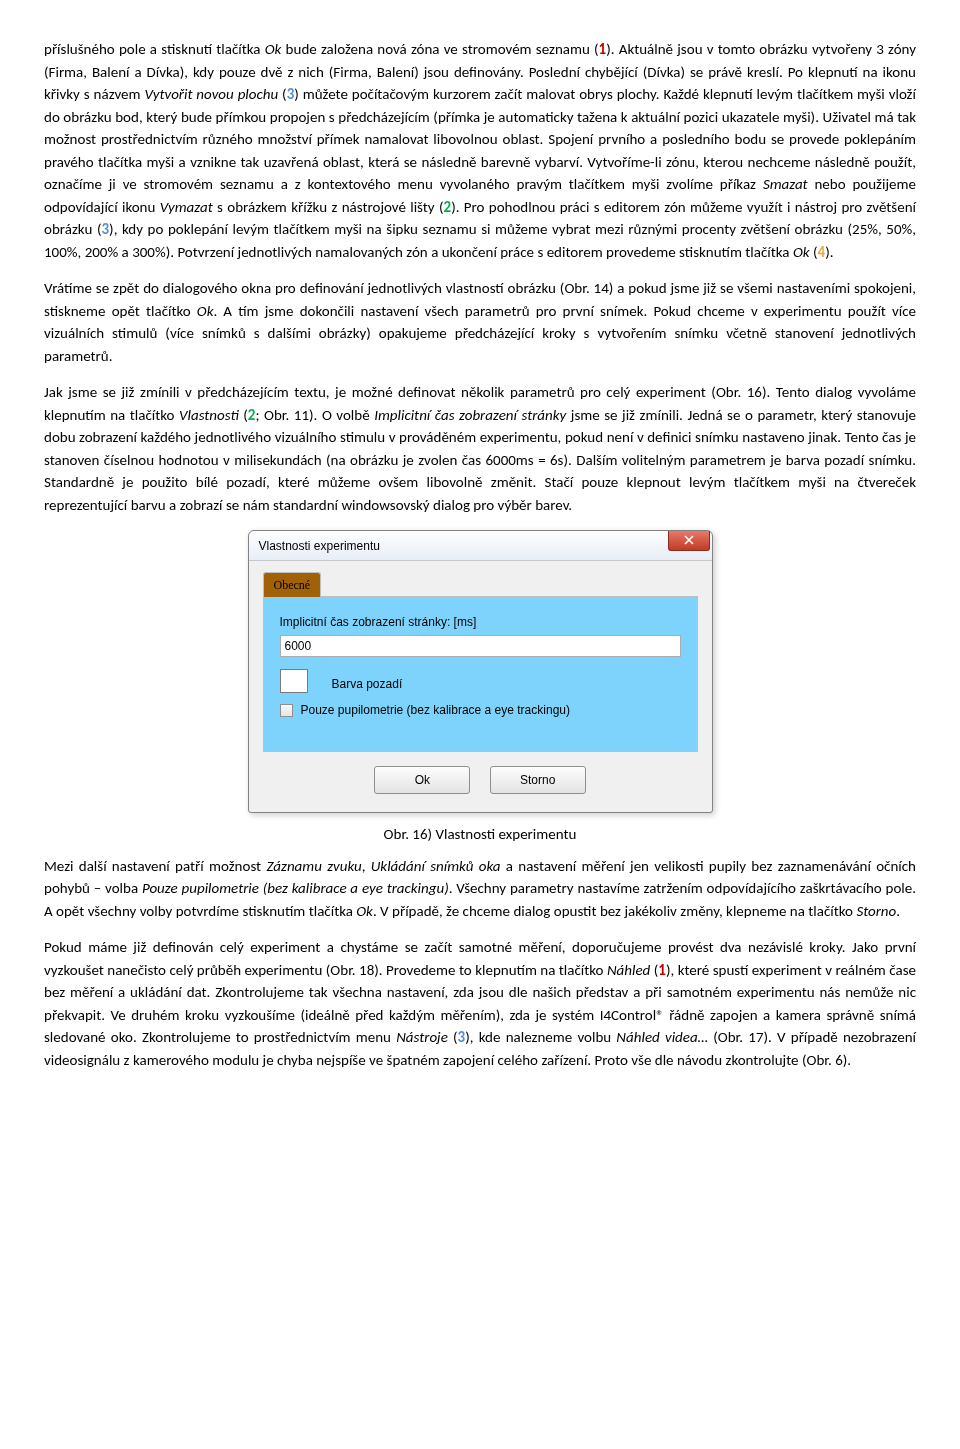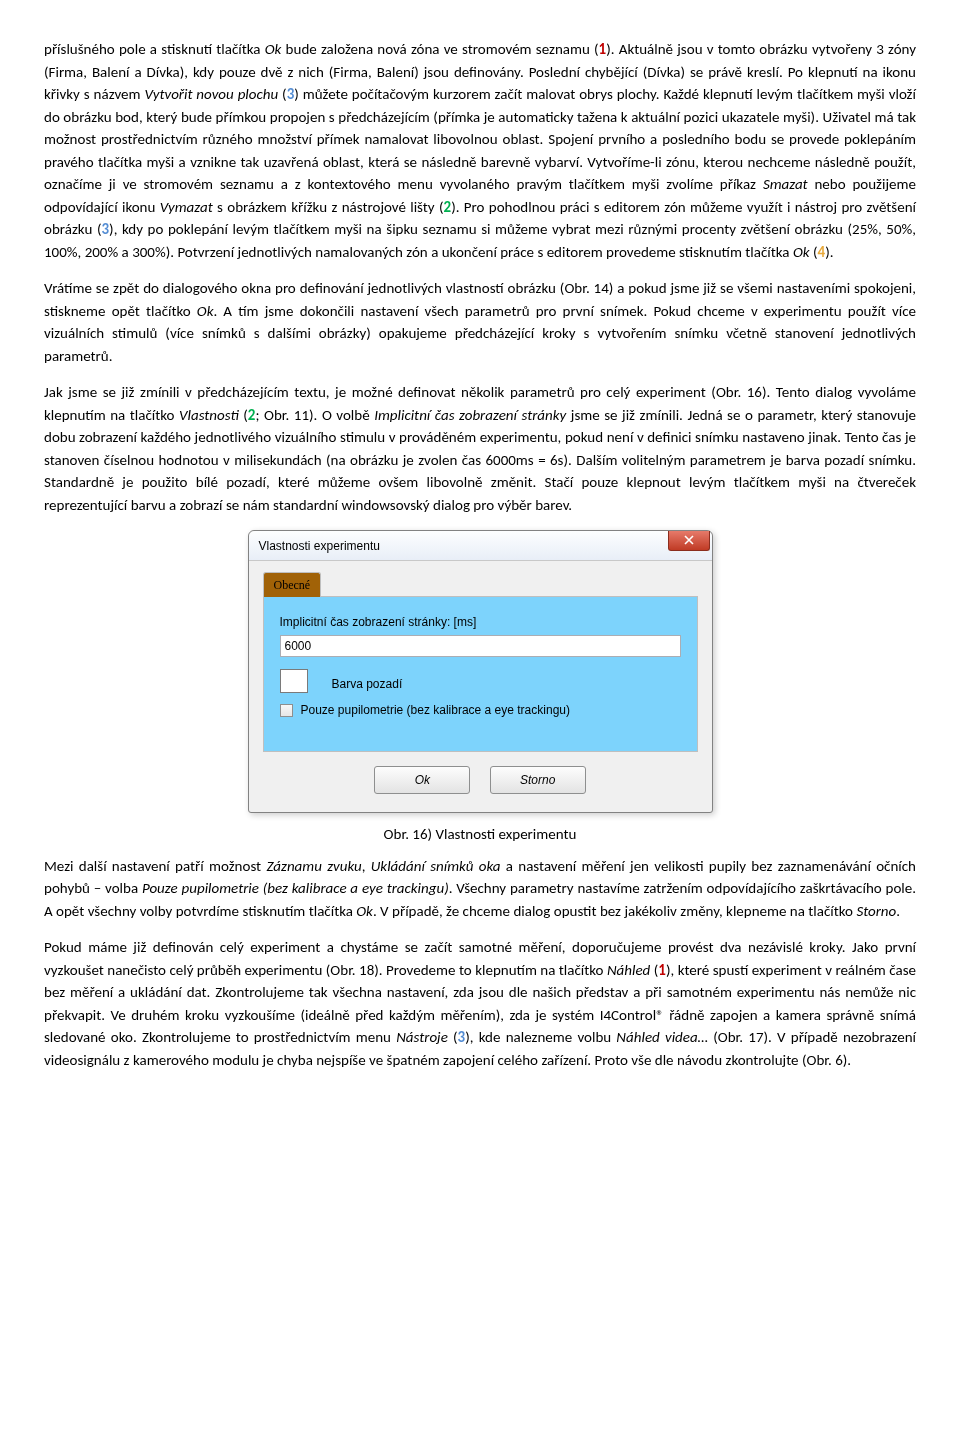--- a/index.html
+++ b/index.html
@@ -87,21 +87,21 @@
     width: 28px; height: 24px;
     background: #fff;
     border: 1px solid #7a7a7a;
   }
   .chk-row { display: flex; align-items: center; gap: 8px; margin: 8px 0; }
   .chkbox {
     width: 13px; height: 13px;
     border: 1px solid #8e8f8f;
     background: linear-gradient(#f8f8f8,#e6e6e6);
   }
-  .btn-row { text-align: center; padding: 14px 0 4px 0; font-style: italic; }
+  .btn-row { text-align: center; padding: 14px 0 4px 0; }
   .dlg-btn {
     display: inline-block;
     min-width: 96px;
     padding: 4px 12px;
     border: 1px solid #8e8f8f;
     border-radius: 3px;
     background: linear-gradient(#fdfdfd, #e3e3e3);
     margin: 0 8px;
     text-align: center;
   }

